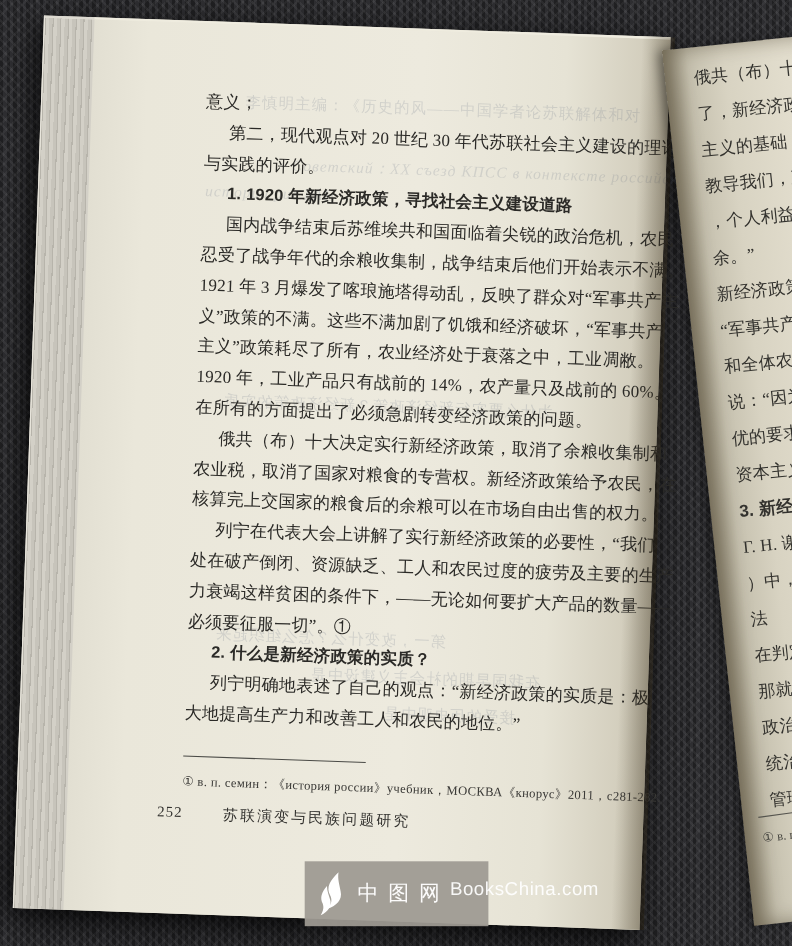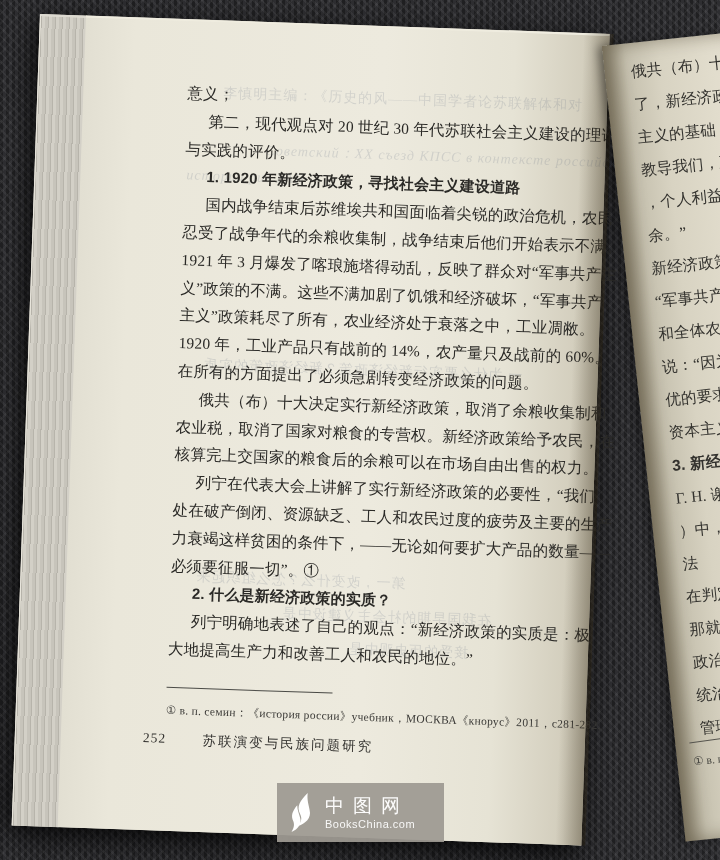--- a/index.html
+++ b/index.html
@@ -74,23 +74,23 @@
   .rp-rule{position:absolute;left:14px;top:700px;width:110px;border-top:1.5px solid #55544e;transform:rotate(-2deg);}
   .rp-footnote{position:absolute;left:16px;top:714px;font-size:11.5px;color:#45443f;white-space:nowrap;}
   
   .watermark{
     position:absolute;left:277px;top:783px;width:167px;height:59px;z-index:50;
     background:rgba(158,154,147,0.94);
     display:flex;align-items:center;gap:8px;padding:0 10px;box-sizing:border-box;
     font-family:"Liberation Sans","DejaVu Sans",sans-serif;
   }
   .wm-logo{flex:0 0 auto;width:30px;height:42px;}
-  .wm-col{display:flex;flex-direction:column;justify-content:center;}
+  .wm-col{display:flex;flex-direction:row;justify-content:center;}
   .wm-brand{color:rgba(255,255,255,0.96);font-size:19px;letter-spacing:9px;line-height:22px;white-space:nowrap;}
-  .wm-domain{color:rgba(255,255,255,0.92);font-size:11px;letter-spacing:0.5px;line-height:14px;}
+  .wm-domain{color:rgba(255,255,255,0.92);font-size:17px;letter-spacing:0.5px;line-height:14px;}
 </style>
 </head>
 <body>
 
 <div class="fan fan1"></div>
 <div class="fan fan2"></div>
 
 <div class="book">
   <div class="stack-edge"></div>
   <div class="paper"></div>

